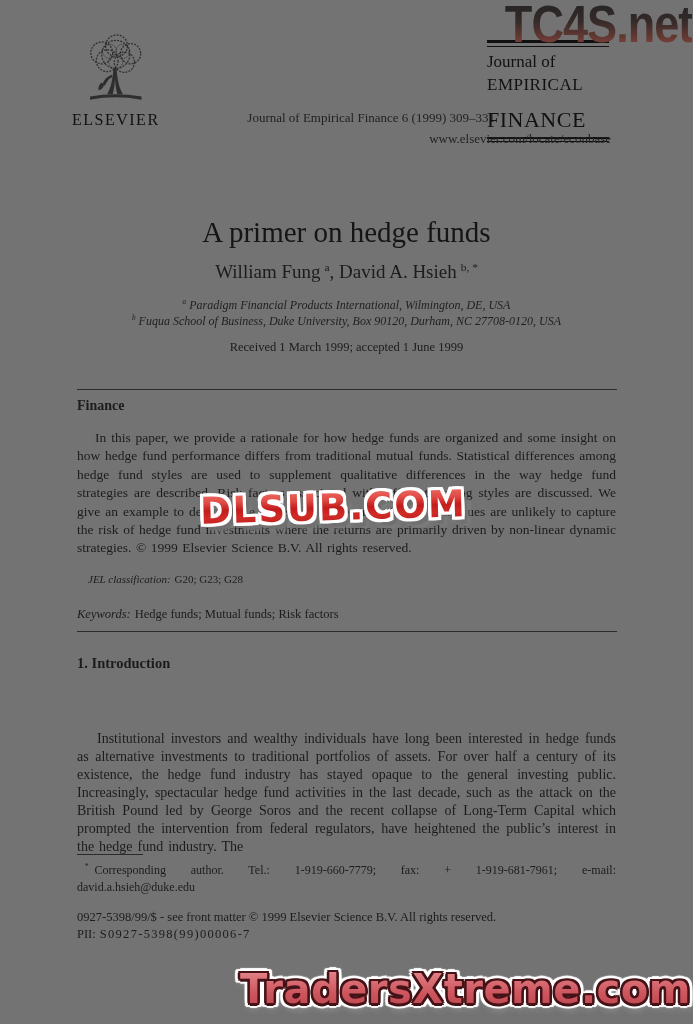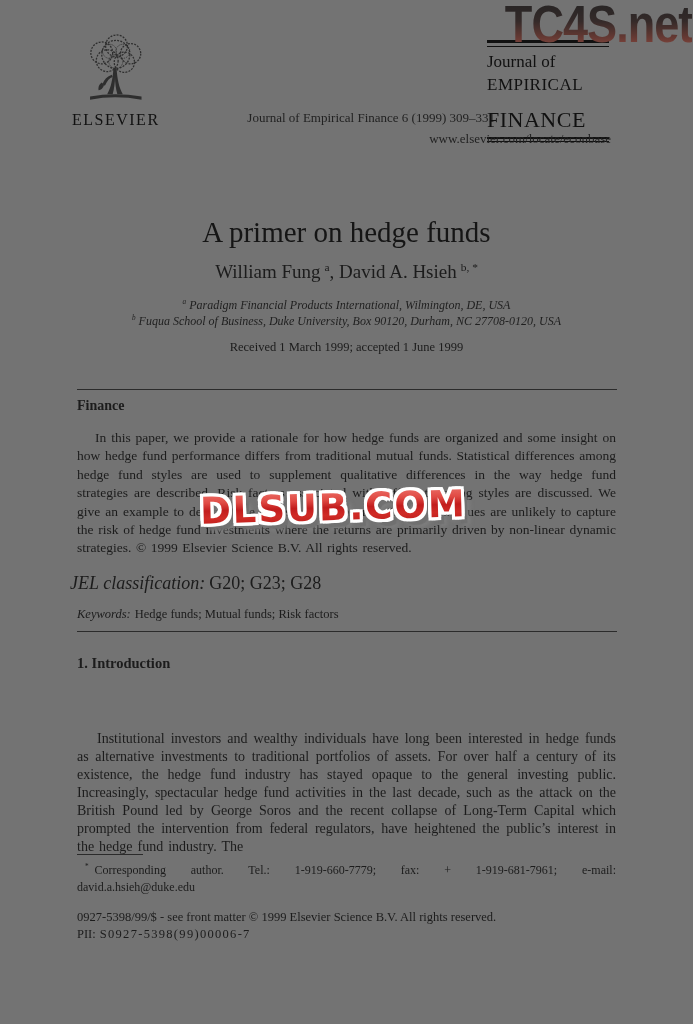--- a/index.html
+++ b/index.html
@@ -43,21 +43,21 @@
   .rule-full { left:77px; width:540px; height:1.4px; background:#2b2b2b; }
   .rule-1 { top:389px; }
   .rule-2 { top:631px; }
 
   .abstract-head { left:77px; top:398px; font-size:14px; font-weight:bold; }
   .abstract-body {
     left:77px; top:429px; width:539px;
     font-size:13.5px; line-height:18.4px; text-align:justify; text-indent:18px;
     word-spacing:1.2px;
   }
-  .jel      { left:70px; top:573px; width:539px; font-size:18px; }
+  .jel      { left:88px; top:573px; width:539px; font-size:11px; }
   .keywords { left:77px; top:607px; width:539px; font-size:12.5px; }
   .ital-label { font-style:italic; margin-right:4px; }
 
   .intro-head { left:77px; top:655px; font-size:14.5px; font-weight:bold; }
   .intro-body {
     left:77px; top:730px; width:539px;
     font-size:14px; line-height:18px; text-align:justify; text-indent:20px;
     word-spacing:1.5px;
   }
 
@@ -213,14 +213,19 @@
   <div class="abs issn">0927-5398/99/$ - see front matter © 1999 Elsevier Science B.V. All rights reserved.</div>
   <div class="abs pii">
     <span>PII:</span><span class="pii-val">S0927-5398(99)00006-7</span>
   </div>
 
   <div class="abs wm-dlsub">
     <span class="lay dl-back">DLSUB.COM</span>
     <span class="lay rel dl-front">DLSUB.COM</span>
   </div>
 
+  <div class="abs wm-tx">
+    <span class="lay tx-halo">TradersXtreme.com</span>
+    <span class="lay tx-outline">TradersXtreme.com</span>
+    <span class="lay rel tx-fill">TradersXtreme.com</span>
+  </div>
 
 </div>
 
 </body></html>

